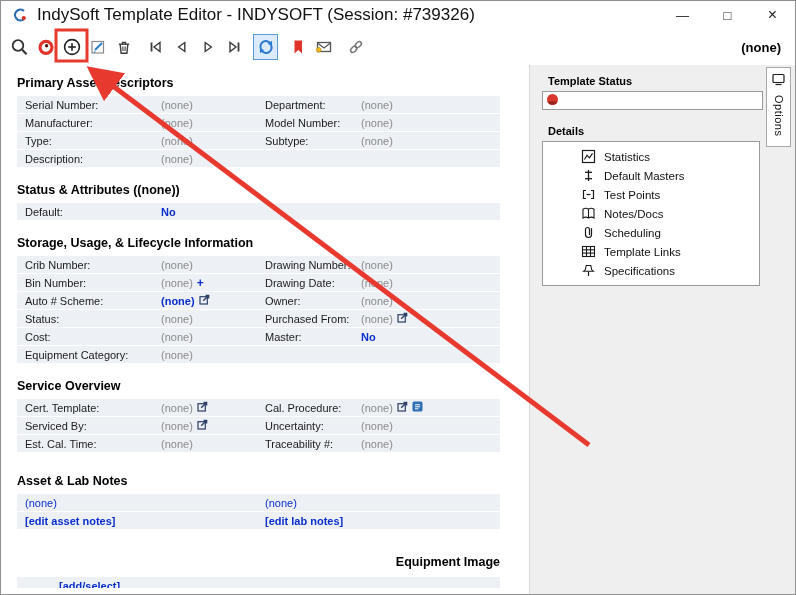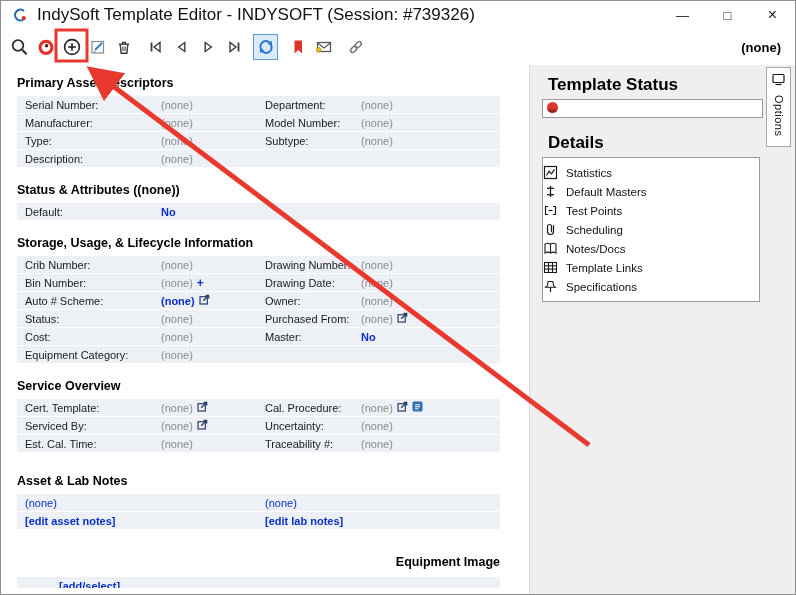--- a/index.html
+++ b/index.html
@@ -39,25 +39,25 @@
   .link{color:#0a2ecc;}
   .b{font-weight:bold;}
   .c12{grid-column:1/3;}
   .c34{grid-column:3/5;}
   .cfull{grid-column:1/5;padding-left:34px;}
   .plus{font-weight:bold;color:#0a2ecc;font-size:12px;line-height:1;cursor:pointer;}
   .xicon{width:11px;height:11px;display:inline-flex;}
   .mt8{margin-top:8px;}
 
   
-  .side-label{font-size:17px;font-weight:bold;color:#000;margin:10px 0 4px 18px;}
+  .side-label{font-size:11px;font-weight:bold;color:#000;margin:10px 0 4px 18px;}
   .side-label.details{margin-top:15px;}
   .status-box{width:216px;height:17px;margin-left:12px;background:#fff;border:1px solid #9a9a9a;display:flex;align-items:center;padding-left:3px;box-sizing:content-box;}
   .details-box{width:216px;margin-left:12px;background:#fff;border:1px solid #9a9a9a;padding:5px 0;}
-  .ditem{display:flex;align-items:center;gap:8px;height:19px;padding-left:0;font-size:11.5px;color:#111;cursor:default;}
+  .ditem{display:flex;align-items:center;gap:8px;height:19px;padding-left:0;font-size:11.5px;color:#111;cursor:default;margin-left:38px;}
   .ditem .ic{display:flex;}
 
   .options-tab{position:absolute;top:2px;right:4px;width:25px;height:80px;background:#fff;border:1px solid #a8a8a8;display:flex;flex-direction:column;align-items:center;padding-top:4px;box-sizing:border-box;}
   .vtext{writing-mode:vertical-rl;font-size:11px;color:#111;margin-top:4px;letter-spacing:.5px;}
 
   
   .annotation{position:absolute;inset:0;pointer-events:none;z-index:50;}
 </style>
 </head>
 <body>
@@ -431,33 +431,33 @@
                 <polyline points="5,3.5 2.5,3.5 2.5,11.5 5,11.5" fill="none" stroke="#1a1a1a" stroke-width="1.2"></polyline>
                 <polyline points="10,3.5 12.5,3.5 12.5,11.5 10,11.5" fill="none" stroke="#1a1a1a" stroke-width="1.2"></polyline>
                 <line x1="5.5" y1="7.5" x2="9.5" y2="7.5" stroke="#1a1a1a" stroke-width="1.2"></line>
               </svg>
             </span>
           <span>Test Points</span>
         </div>
         <div class="ditem">
           <span class="ic">
               <svg width="15" height="15" viewBox="0 0 15 15">
-                <path d="M10.5,3.5 v6 a3,3 0 0 1 -6,0 V4.5 a2,2 0 0 1 4,0 v5" fill="none" stroke="#1a1a1a" stroke-width="1.2" stroke-linecap="round"></path>
-              </svg>
-            </span>
-          <span>Scheduling</span>
-        </div>
-        <div class="ditem">
-          <span class="ic">
-              <svg width="15" height="15" viewBox="0 0 15 15">
                 <path d="M7.5,3.2 C6,2.2 3.5,2.2 2,3.2 V12 c1.5,-1 4,-1 5.5,0 c1.5,-1 4,-1 5.5,0 V3.2 C11.5,2.2 9,2.2 7.5,3.2 z" fill="none" stroke="#1a1a1a" stroke-width="1.1"></path>
                 <line x1="7.5" y1="3.2" x2="7.5" y2="12" stroke="#1a1a1a" stroke-width="1.1"></line>
               </svg>
             </span>
           <span>Notes/Docs</span>
+        </div>
+        <div class="ditem">
+          <span class="ic">
+              <svg width="15" height="15" viewBox="0 0 15 15">
+                <path d="M10.5,3.5 v6 a3,3 0 0 1 -6,0 V4.5 a2,2 0 0 1 4,0 v5" fill="none" stroke="#1a1a1a" stroke-width="1.2" stroke-linecap="round"></path>
+              </svg>
+            </span>
+          <span>Scheduling</span>
         </div>
         <div class="ditem">
           <span class="ic">
               <svg width="15" height="15" viewBox="0 0 15 15">
                 <rect x="1.5" y="2.5" width="12" height="10" fill="none" stroke="#1a1a1a" stroke-width="1.1"></rect>
                 <line x1="1.5" y1="5.8" x2="13.5" y2="5.8" stroke="#1a1a1a" stroke-width="1.1"></line>
                 <line x1="1.5" y1="9.1" x2="13.5" y2="9.1" stroke="#1a1a1a" stroke-width="1.1"></line>
                 <line x1="5.5" y1="2.5" x2="5.5" y2="12.5" stroke="#1a1a1a" stroke-width="1.1"></line>
                 <line x1="9.5" y1="2.5" x2="9.5" y2="12.5" stroke="#1a1a1a" stroke-width="1.1"></line>
               </svg>

